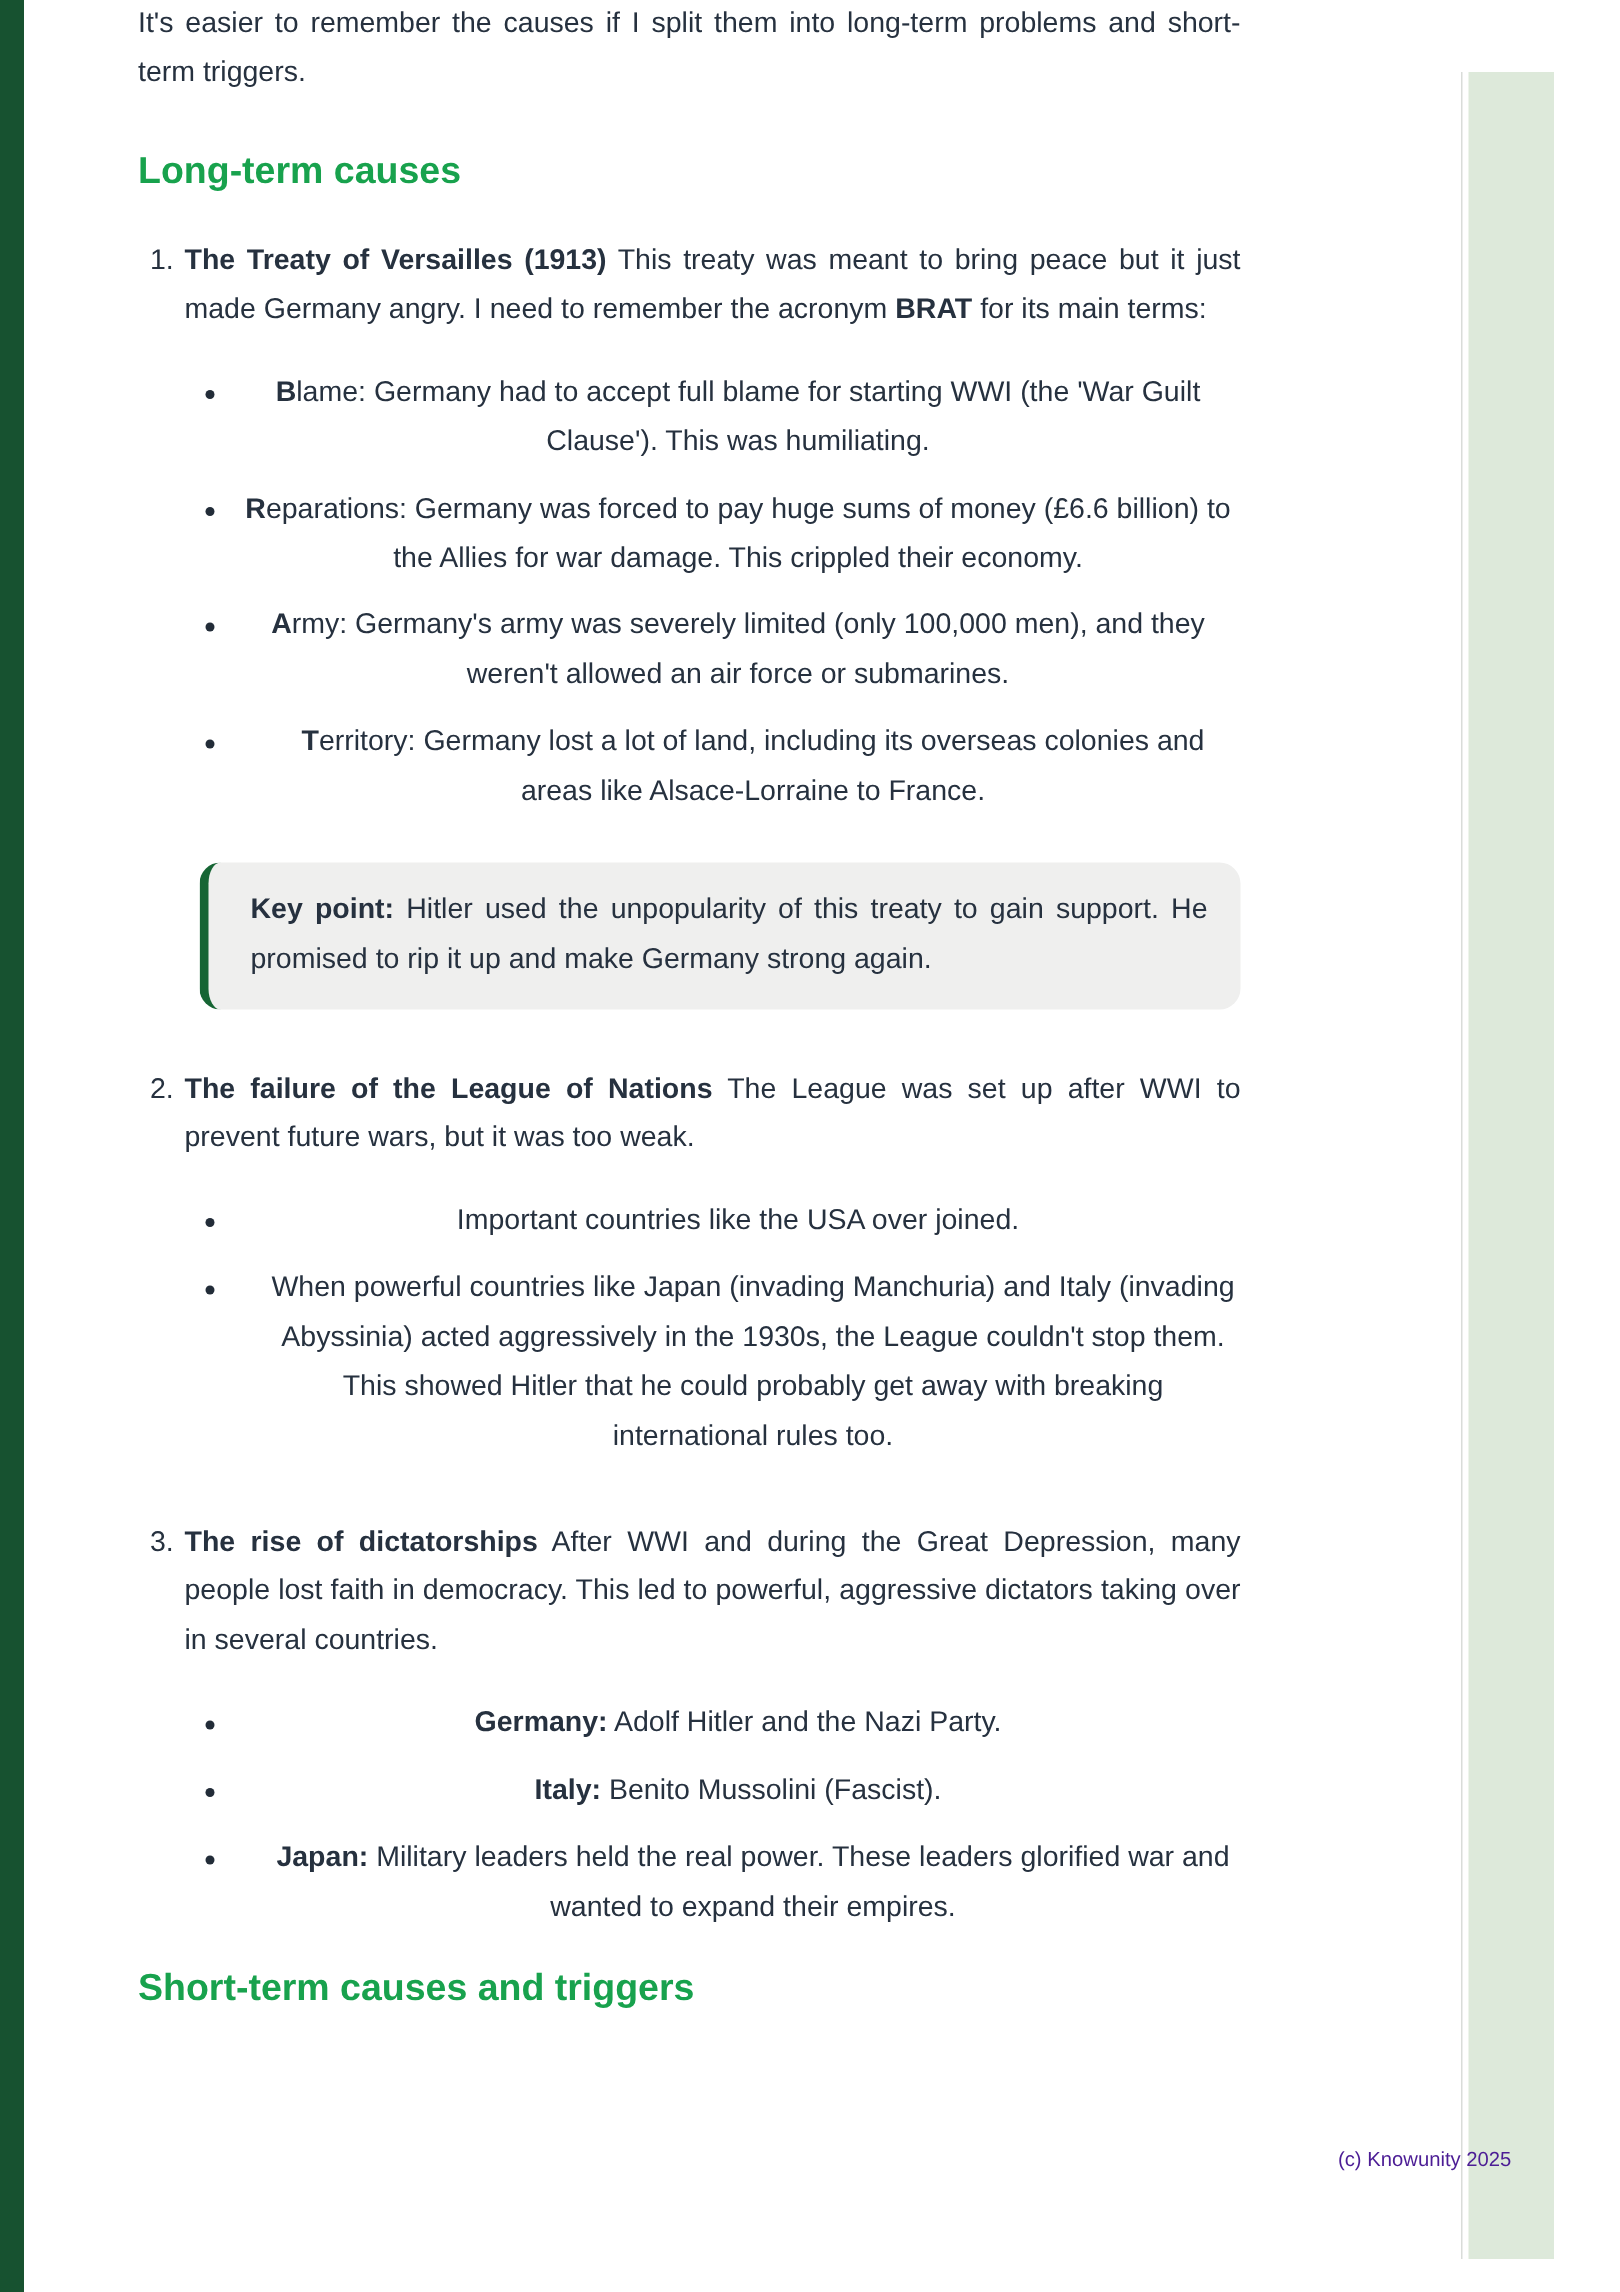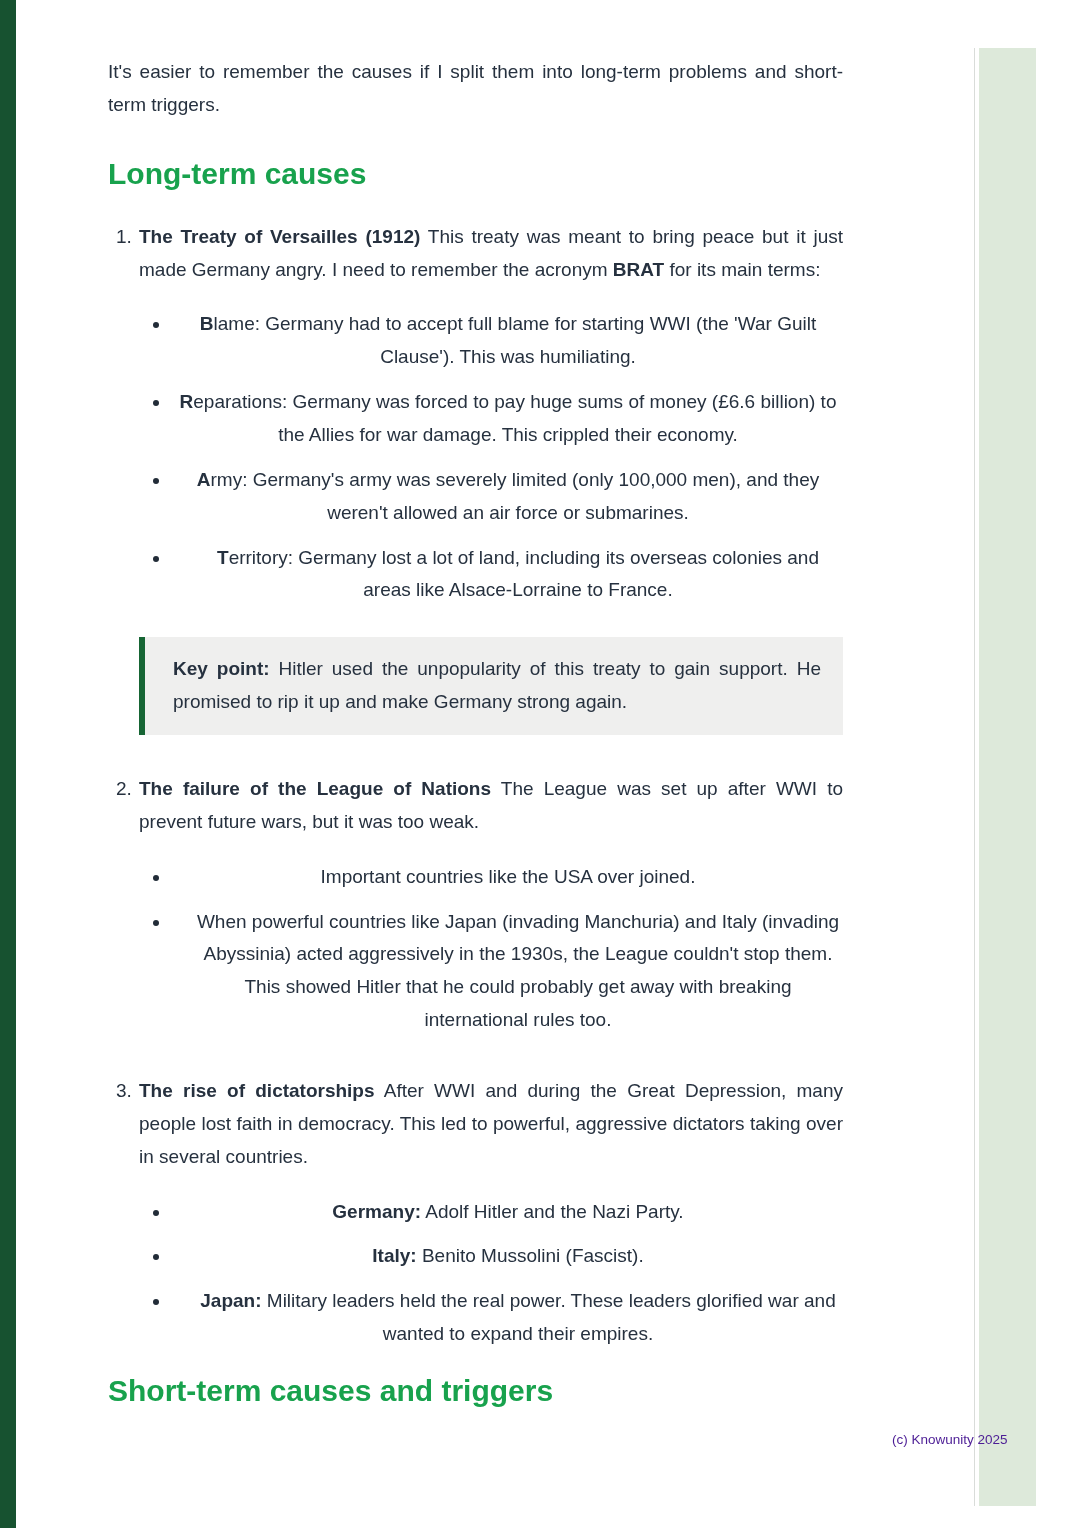--- a/index.html
+++ b/index.html
@@ -29,32 +29,31 @@
     background: #d9dcd9;
   }
   .right-bar {
     position: absolute;
     left: 979px; top: 48px;
     width: 57px; height: 1458px;
     background: var(--margin-bar-green, #dde9da);
   }
   .content {
     position: absolute;
-    left: 108px; top: 0;
+    left: 92px; top: 0;
     width: 735px;
-    padding-top: 56px;
     font-size: 19px;
     line-height: 1.73;
   }
   .para { text-align: justify; }
   .intro { text-align: justify; margin-bottom: 32px; }
   b, .bold { font-weight: 700; }
   h2 {
     color: var(--accent-green, #18a24d);
-    font-size: 30px;
+    font-size: 25px;
     font-weight: 700;
     line-height: 1.3;
     margin: 0 0 28px 0;
   }
   h2.short { margin-top: 20px; margin-bottom: 0; }
   ol.numbered { list-style: none; padding-left: 8px; }
   ol.numbered > li { display: flex; margin-bottom: 38px; }
   ol.numbered > li:last-child { margin-bottom: 0; }
   .num { width: 23px; flex-shrink: 0; }
   .item-body { flex: 1; min-width: 0; }
@@ -63,24 +62,24 @@
   ul.bullets > li:last-child { margin-bottom: 0; gap: 20px; }
   .dot {
     width: 6px; height: 6px;
     border-radius: 50%;
     background: #222c38;
     margin: 14px 14px 0 14px;
     flex-shrink: 0;
   }
   .bullet-text { flex: 1; text-align: center; }
   .keypoint {
-    margin: 30px 0 0 0;
+    margin: 30px 0 0 10px;
     background: var(--keypoint-bg, #efefee);
     border-left: 6px solid var(--keypoint-border, #166534);
-    border-radius: 0;
+    border-radius: 14px;
     padding: 16px 22px 16px 28px;
   }
   .keypoint p { text-align: justify; }
   .footer {
     position: absolute;
     left: 892px; top: 1432px;
     font-size: 13.5px;
     color: #4c1d95;
     z-index: 2;
     white-space: nowrap;
@@ -98,21 +97,21 @@
 
     <p class="intro">It's easier to remember the causes if I split them into long-term problems and short-term triggers.</p>
 
     <h2>Long-term causes</h2>
 
     <ol class="numbered">
 
       <li>
         <span class="num">1.</span>
         <div class="item-body">
-          <p class="para"><b>The Treaty of Versailles (1912)</b><span> This treaty was meant to bring peace but it just made Germany angry. I need to remember the acronym </span><b>BRAT</b><span> for its main terms:</span></p>
+          <p class="para"><b>The Treaty of Versailles (1913)</b><span> This treaty was meant to bring peace but it just made Germany angry. I need to remember the acronym </span><b>BRAT</b><span> for its main terms:</span></p>
 
           <ul class="bullets">
             <li>
                 <span class="dot"></span>
                 <p class="bullet-text"><b>B</b><span>lame: Germany had to accept full blame for starting WWI (the 'War Guilt Clause'). This was humiliating.</span></p>
               </li>
             <li>
                 <span class="dot"></span>
                 <p class="bullet-text"><b>R</b><span>eparations: Germany was forced to pay huge sums of money (£6.6 billion) to the Allies for war damage. This crippled their economy.</span></p>
               </li>

